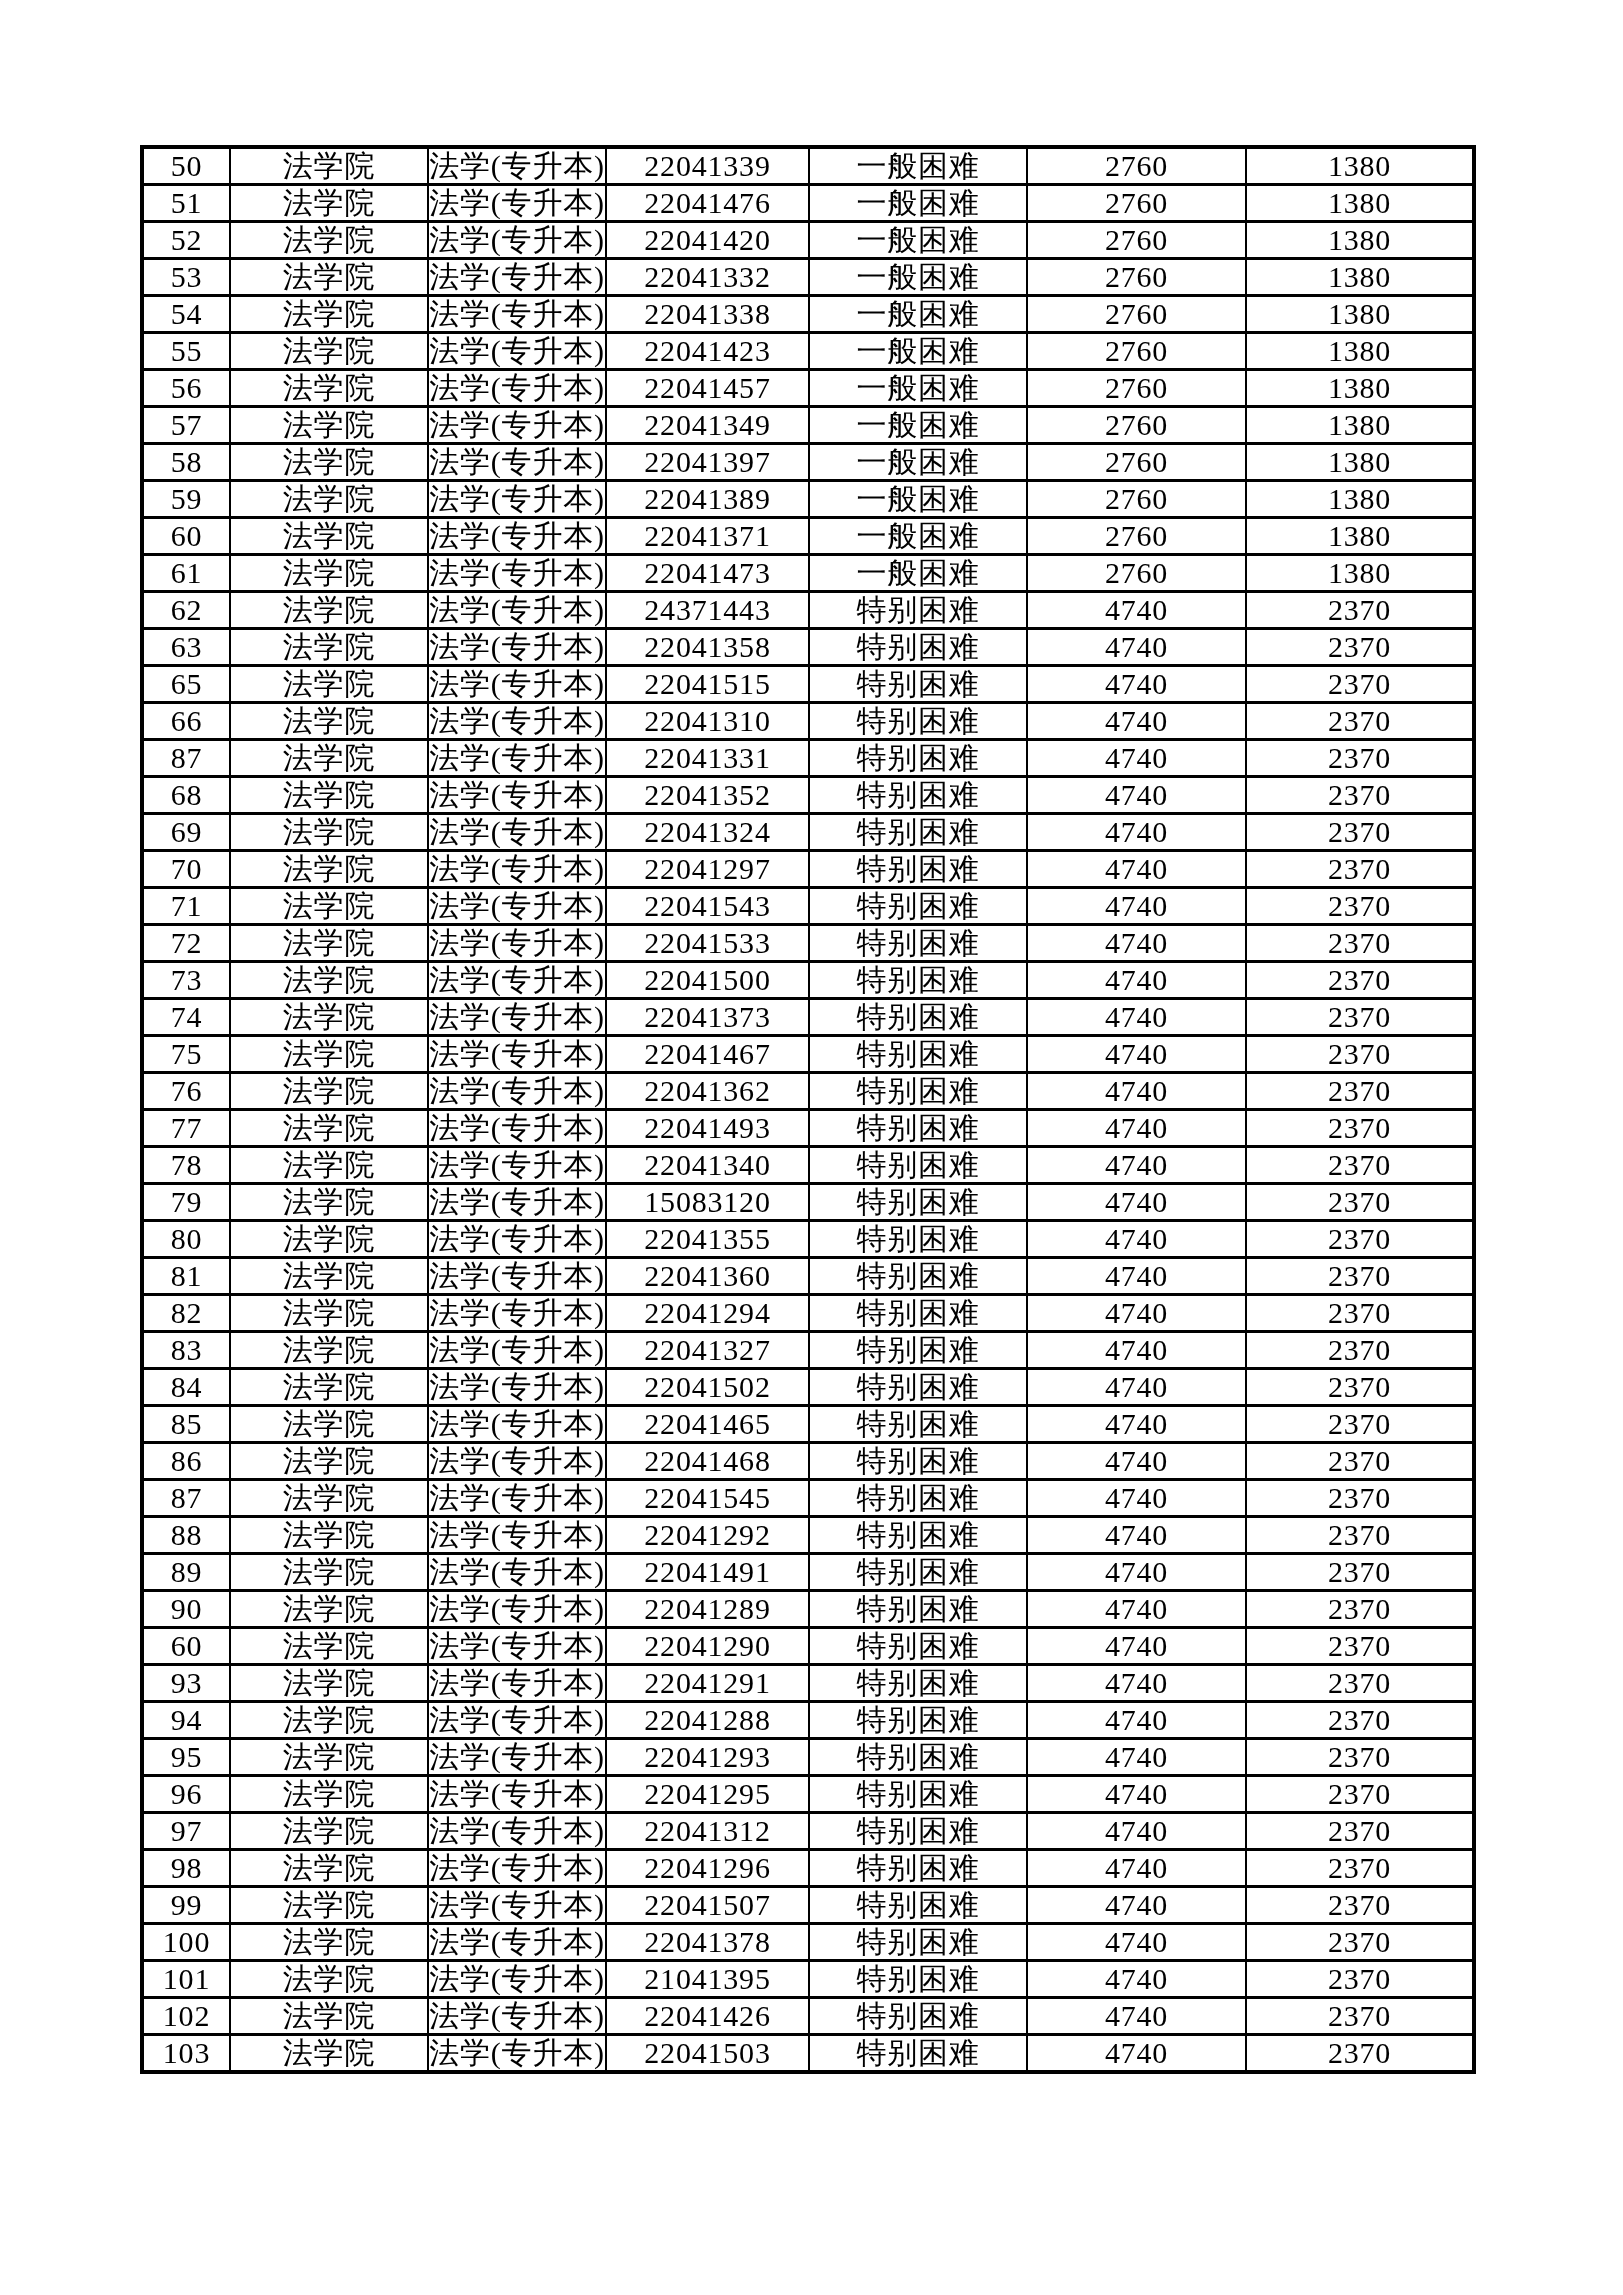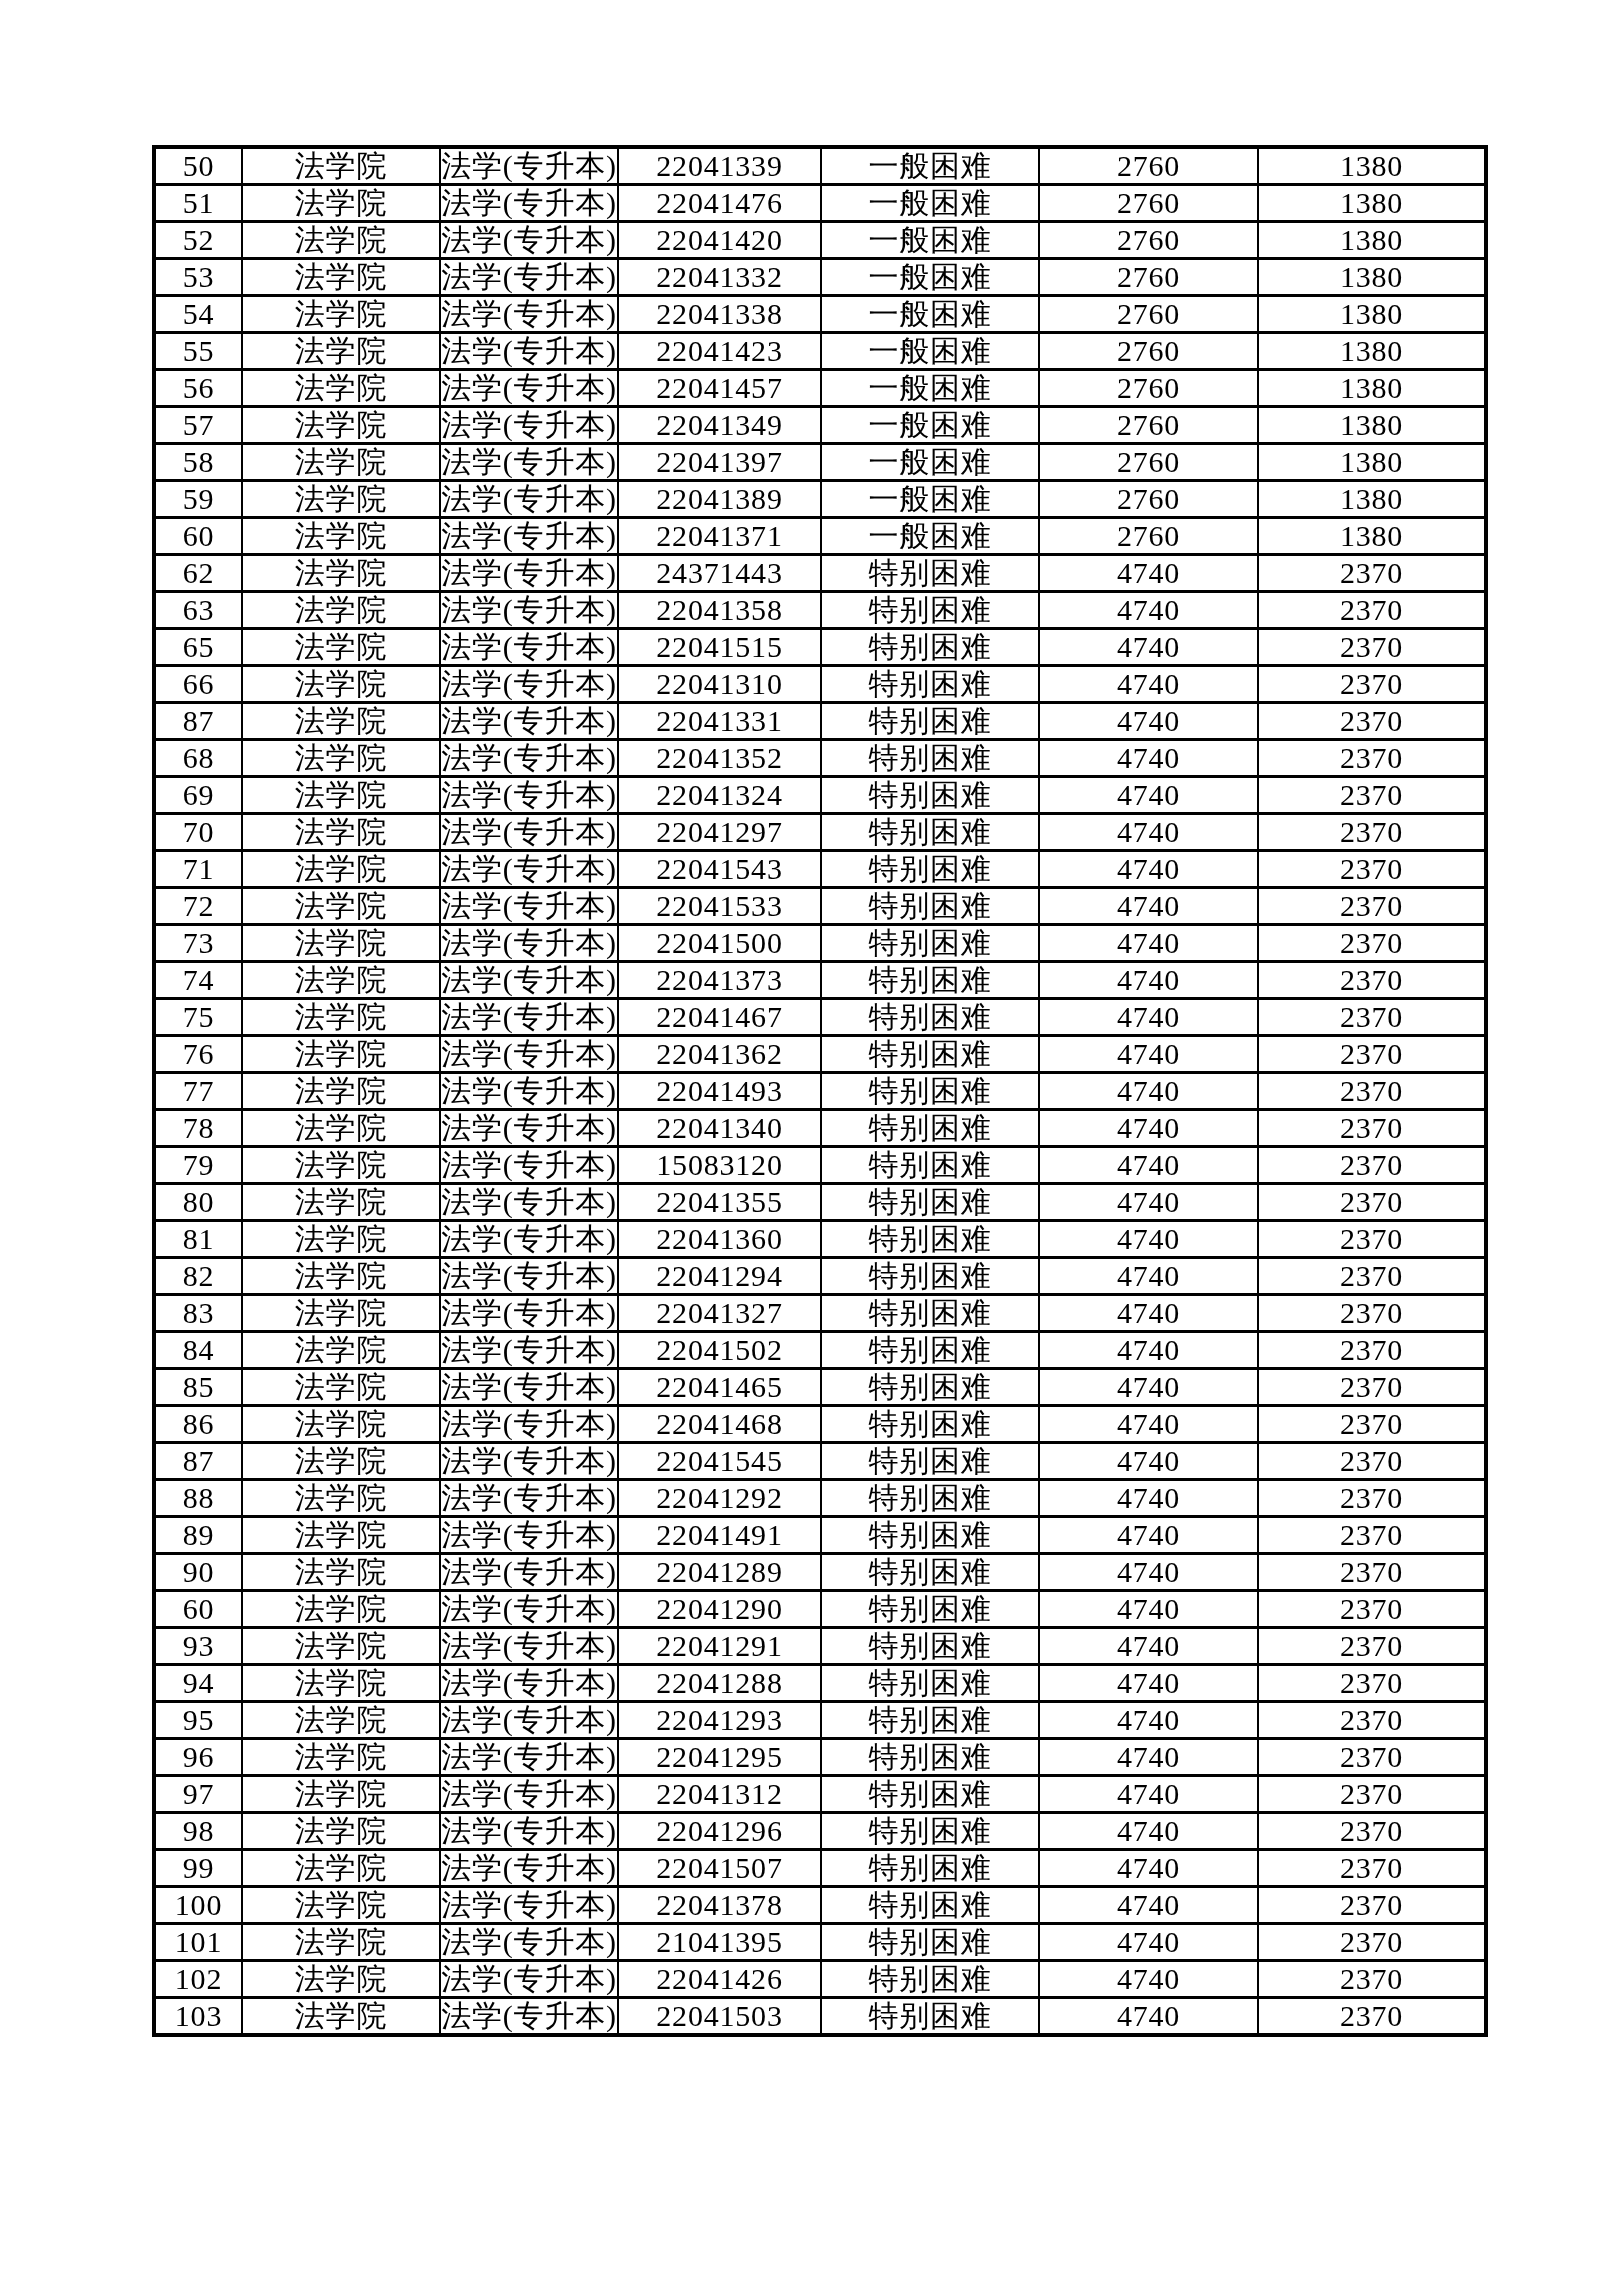--- a/index.html
+++ b/index.html
@@ -9,21 +9,21 @@
   }
   body {
     width: 1623px;
     height: 2295px;
     position: relative;
     font-family: "Liberation Serif", "DejaVu Serif", serif;
     color: #000000;
   }
   .page {
     position: absolute;
-    left: 12px; top: 0;
+    left: 0; top: 0;
     width: 1479px;
     height: 2295px;
     background: #ffffff;
   }
   table.fee-table {
     position: absolute;
     left: 140px;
     top: 145px;
     border-collapse: collapse;
     table-layout: fixed;
@@ -162,20 +162,29 @@
         <tr>
           <td class="cell-row-number">60</td>
           <td class="cell-college">法学院</td>
           <td class="cell-major">法学(专升本)</td>
           <td class="cell-student-id">22041371</td>
           <td class="cell-difficulty-type">一般困难</td>
           <td class="cell-amount">2760</td>
           <td class="cell-half-amount">1380</td>
         </tr>
         <tr>
+          <td class="cell-row-number">61</td>
+          <td class="cell-college">法学院</td>
+          <td class="cell-major">法学(专升本)</td>
+          <td class="cell-student-id">22041473</td>
+          <td class="cell-difficulty-type">一般困难</td>
+          <td class="cell-amount">2760</td>
+          <td class="cell-half-amount">1380</td>
+        </tr>
+        <tr>
           <td class="cell-row-number">62</td>
           <td class="cell-college">法学院</td>
           <td class="cell-major">法学(专升本)</td>
           <td class="cell-student-id">24371443</td>
           <td class="cell-difficulty-type">特别困难</td>
           <td class="cell-amount">4740</td>
           <td class="cell-half-amount">2370</td>
         </tr>
         <tr>
           <td class="cell-row-number">63</td>

